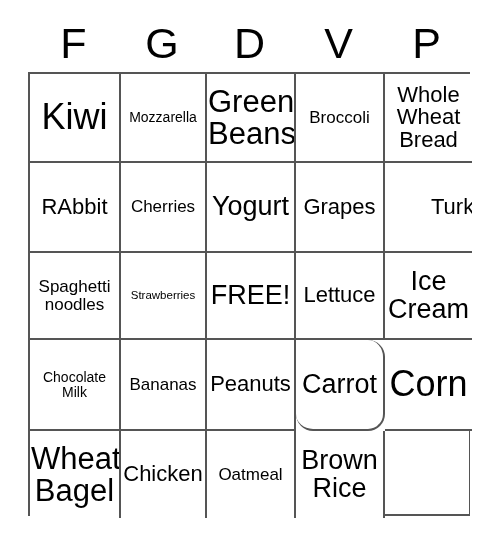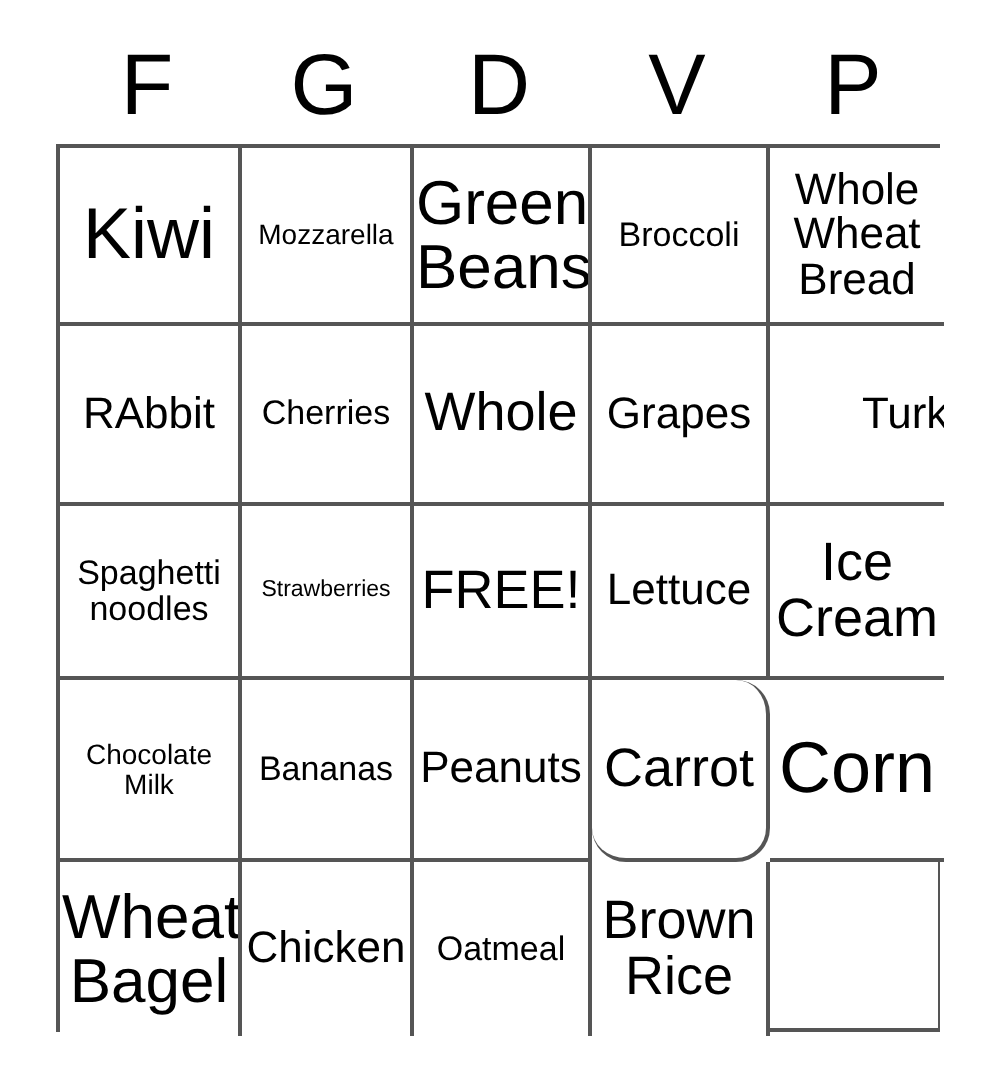--- a/index.html
+++ b/index.html
@@ -131,21 +131,21 @@
         <span class="cell-text fs-md">Whole Wheat Bread</span>
       </div>
 
     <div class="cell" style="border-right-color: rgb(85, 85, 85); border-bottom-color: rgb(85, 85, 85);">
         <span class="cell-text fs-md">RAbbit</span>
       </div>
     <div class="cell" style="border-right-color: rgb(85, 85, 85); border-bottom-color: rgb(85, 85, 85);">
         <span class="cell-text fs-sm">Cherries</span>
       </div>
     <div class="cell" style="border-right-color: rgb(85, 85, 85); border-bottom-color: rgb(85, 85, 85);">
-        <span class="cell-text fs-lg">Whole</span>
+        <span class="cell-text fs-lg">Yogurt</span>
       </div>
     <div class="cell" style="border-right-color: rgb(85, 85, 85); border-bottom-color: rgb(85, 85, 85);">
         <span class="cell-text fs-md">Grapes</span>
       </div>
     <div class="cell" style="border-right-color: rgb(85, 85, 85); border-bottom-color: rgb(85, 85, 85); padding-left: 46px;">
         <span class="cell-text fs-md">Turkey</span>
       </div>
 
     <div class="cell" style="border-right-color: rgb(85, 85, 85); border-bottom-color: rgb(85, 85, 85);">
         <span class="cell-text fs-sm">Spaghetti noodles</span>

